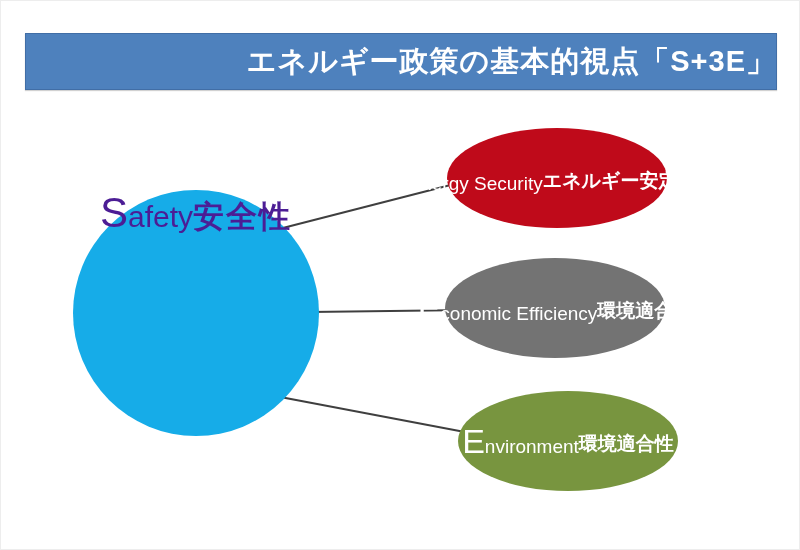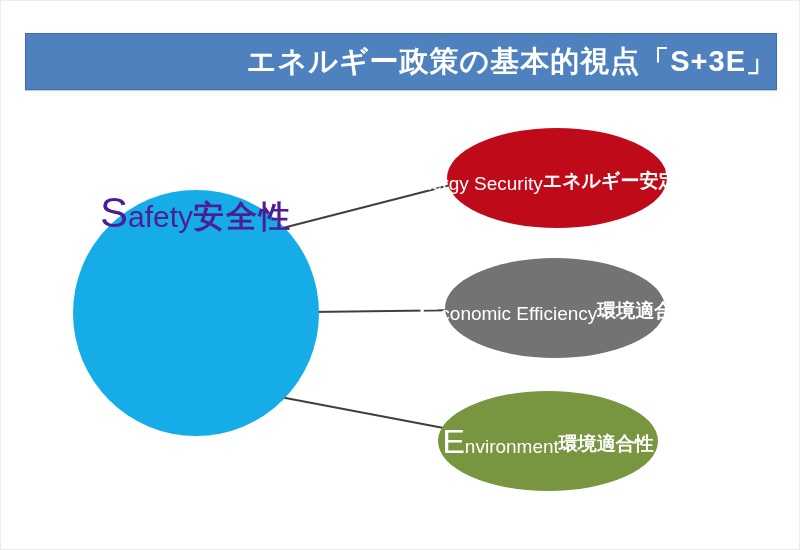--- a/index.html
+++ b/index.html
@@ -92,21 +92,21 @@
     z-index: 2;
     display: flex;
     flex-direction: row;
     align-items: center;
     justify-content: center;
     color: #ffffff;
     text-align: center;
   }
   .node-energy-security   { left: 447px; top: 128px; background: #BF0A1A; }
   .node-economic-efficiency{ left: 445px; top: 258px; background: #3A6190; }
-  .node-environment       { left: 438px; top: 391px; background: #78953F; }
+  .node-environment       { left: 458px; top: 391px; background: #78953F; }
   .node-en {
     font-size: 19px;
     line-height: 1.0;
     white-space: nowrap;
   }
   .node-en .initial {
     font-size: 34px;
   }
   .node-jp {
     font-size: 19px;

